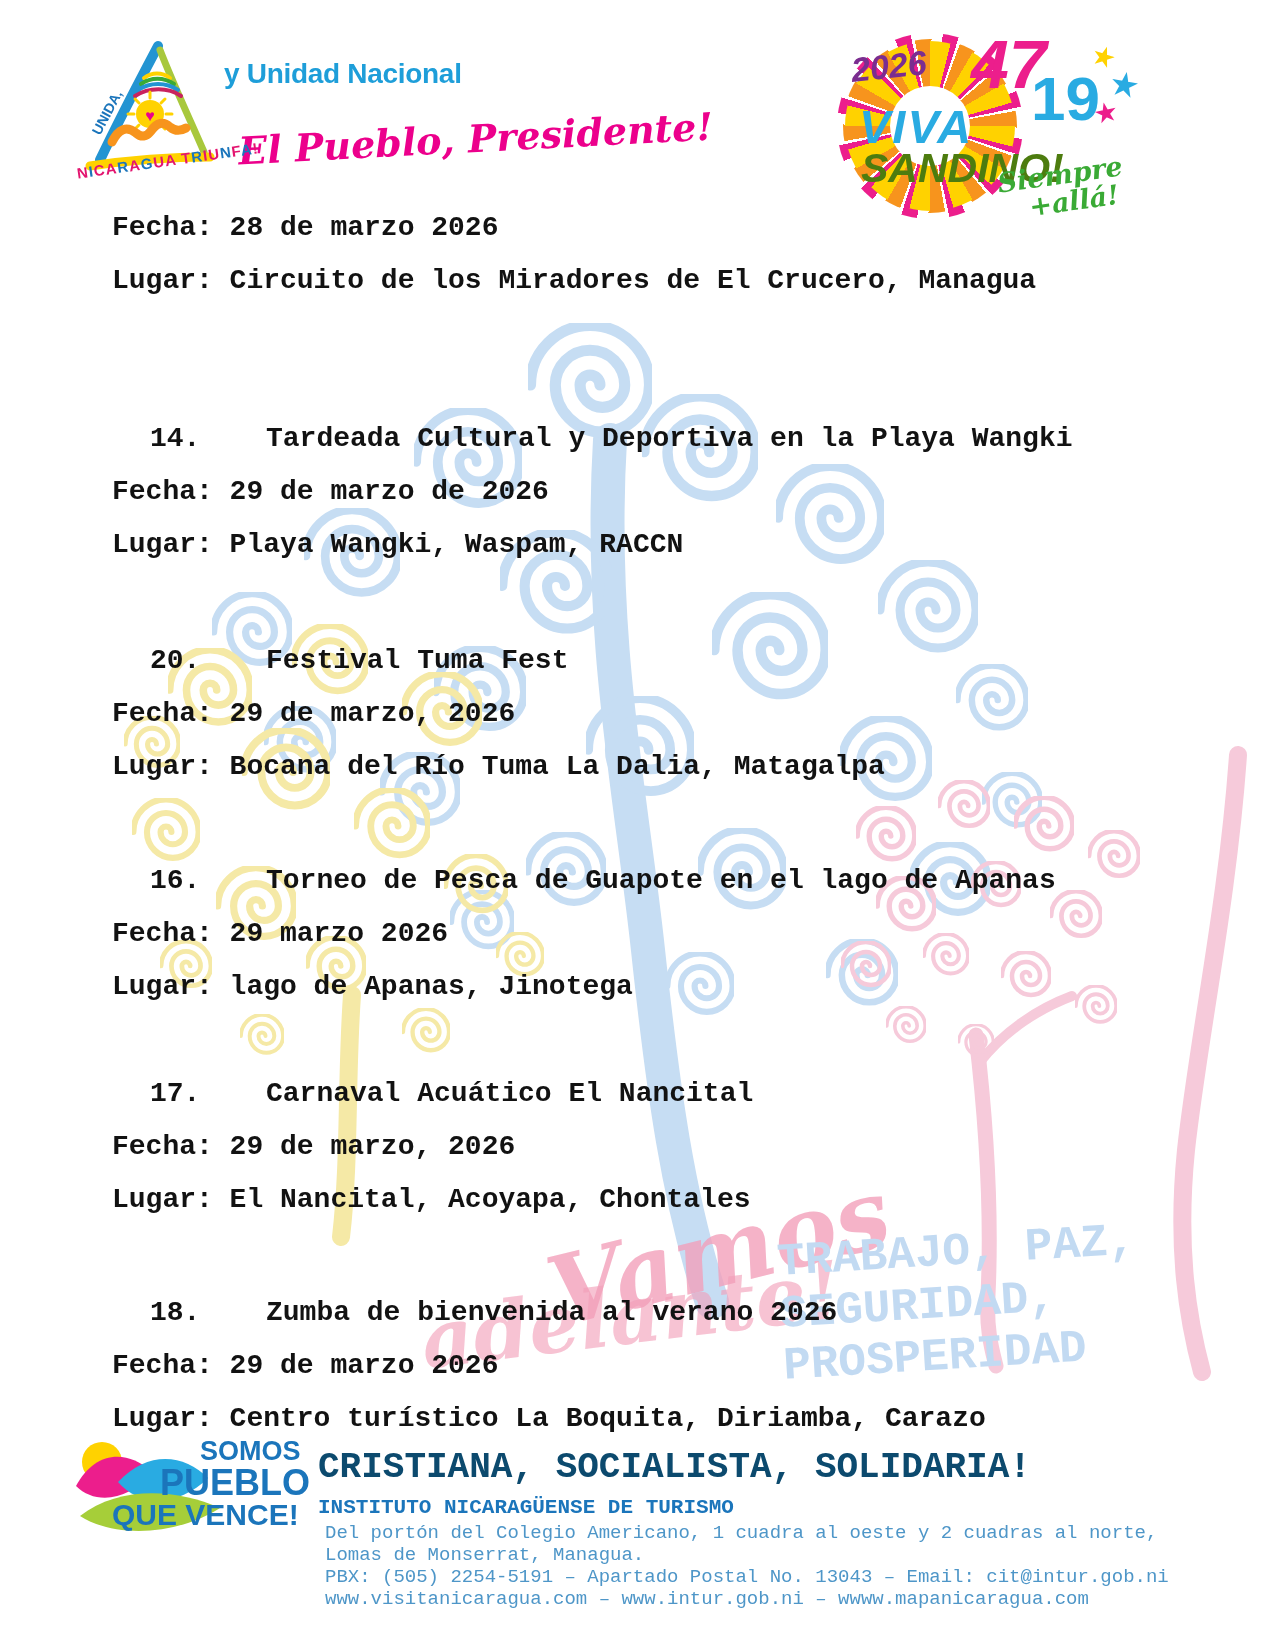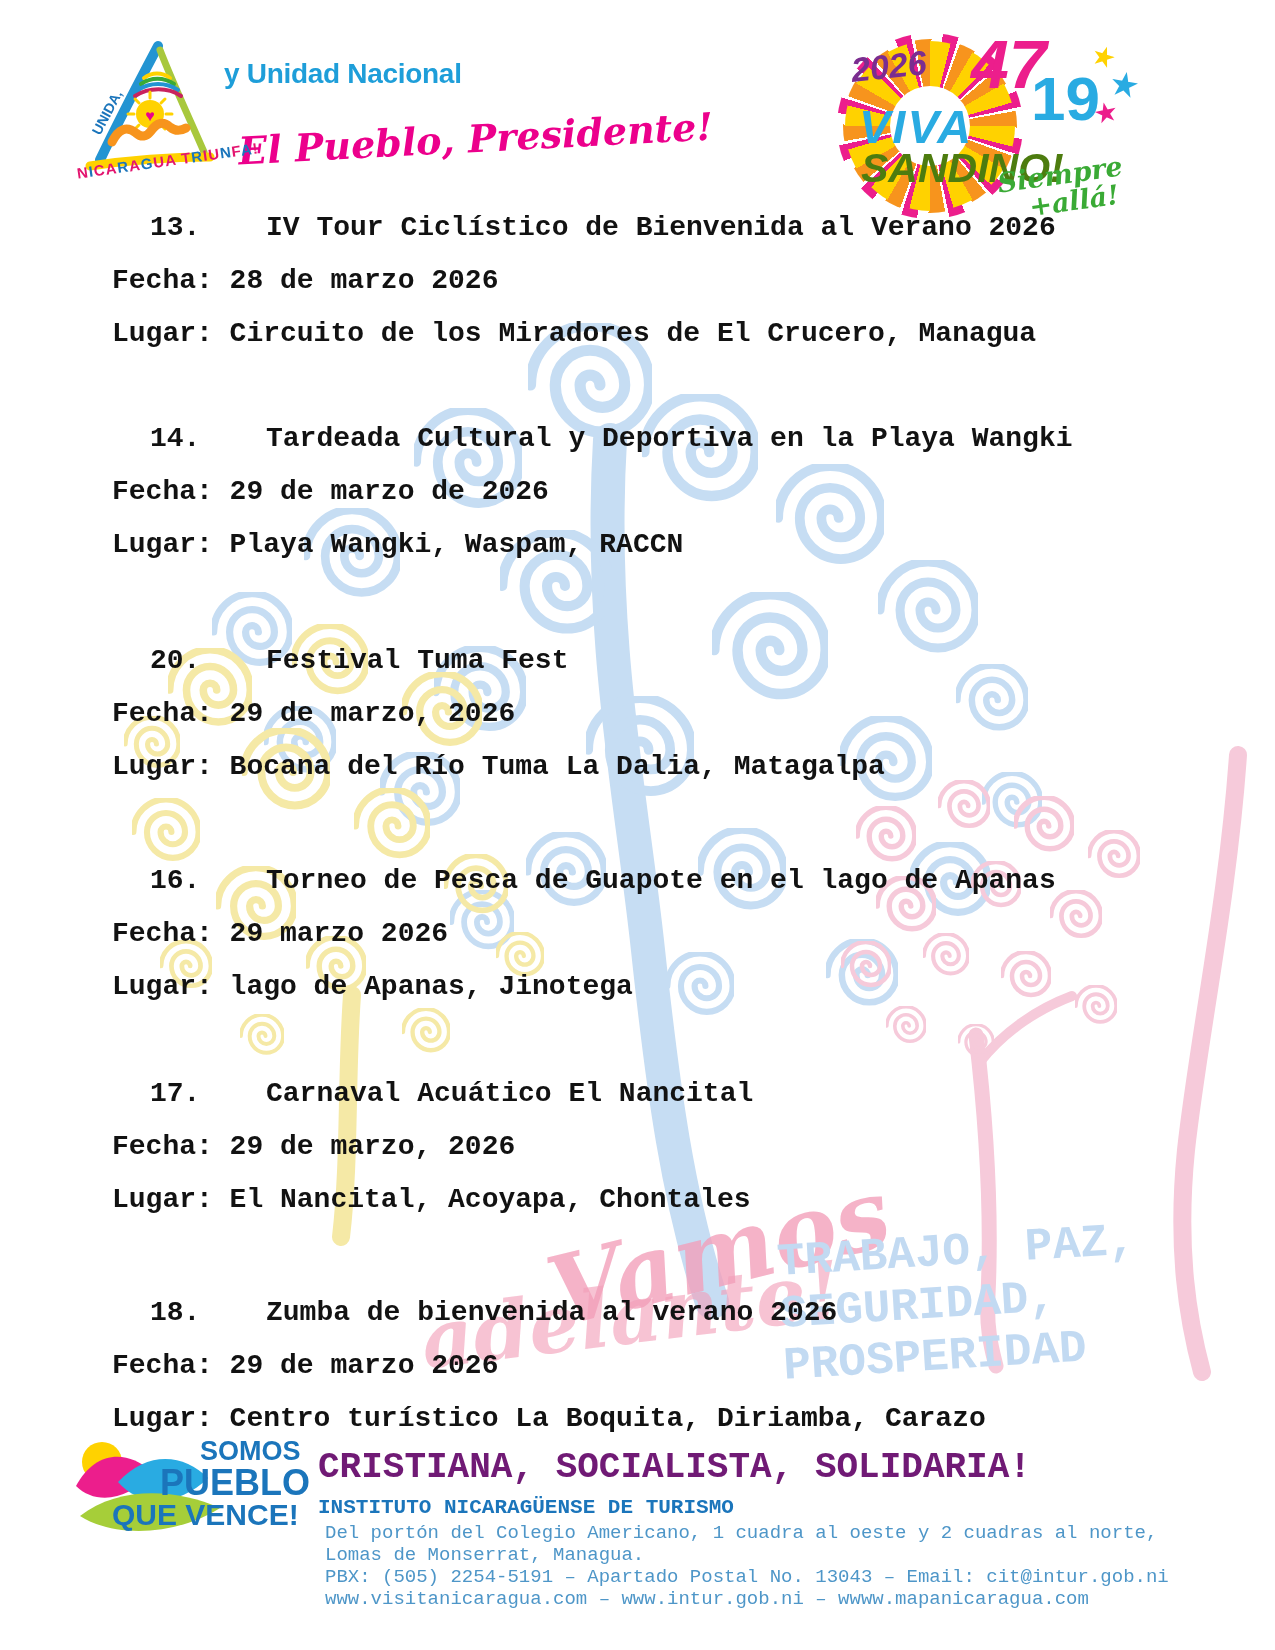--- a/index.html
+++ b/index.html
@@ -47,21 +47,21 @@
   .st2{left:276px;top:34px;font-size:30px;color:#29abe2;transform:rotate(10deg);}
   .st3{left:260px;top:66px;font-size:24px;color:#ec1e8c;transform:rotate(-12deg);}
   .sd-viva{left:24px;top:66px;font-size:47px;font-style:italic;color:#29abe2;letter-spacing:2px;}
   .sd-sandino{left:26px;top:112px;font-size:41px;font-style:italic;color:#4d7c0f;}
   .sd-siempre{left:162px;top:126px;font-family:"DejaVu Serif",serif;font-style:italic;font-size:27px;
               color:#3aaa35;transform:rotate(-8deg);}
   .sd-alla{left:194px;top:152px;font-family:"DejaVu Serif",serif;font-style:italic;font-size:27px;
            color:#3aaa35;transform:rotate(-8deg);}
   
   .footer-text{position:absolute;left:318px;z-index:3;white-space:nowrap;}
-  .f-slogan{top:1448px;font:700 36px/40px "Liberation Mono",monospace;color:#701a75;}
+  .f-slogan{top:1448px;font:700 36px/40px "Liberation Mono",monospace;color:#0c4a6e;}
   .f-inst{top:1496px;font:700 21px/24px "Liberation Mono",monospace;color:#1b75bb;}
   .f-addr{font:400 19px/22px "Liberation Mono",monospace;color:#4e96c8;margin-left:7px;}
   .fa1{top:1522px;}.fa2{top:1544px;}.fa3{top:1566px;}.fa4{top:1588px;}
   .pueblo-logo{position:absolute;left:68px;top:1428px;width:300px;height:140px;z-index:3;}
   .pl-text{position:absolute;font-family:"Liberation Sans",sans-serif;font-weight:700;color:#1b75bb;white-space:nowrap;}
   .pl1{left:132px;top:8px;font-size:27px;}
   .pl2{left:92px;top:34px;font-size:36px;}
   .pl3{left:44px;top:70px;font-size:30px;}
 </style>
 </head>
@@ -199,23 +199,20 @@
     <span class="sd-star st2">★</span>
     <span class="sd-star st3">★</span>
     <span class="sd-viva">VIVA</span>
     <span class="sd-sandino">SANDINO!</span>
     <span class="sd-siempre">Siempre</span>
     <span class="sd-alla">+allá!</span>
   </div>
 
   <div class="event" style="top:201px">
     <div class="line">
-      <span class="num">13.</span><span>IV Tour Ciclístico de Bienvenida al Verano 2026</span>
-    </div>
-    <div class="line">
       <span class="lbl">Fecha:</span><span>28 de marzo 2026</span>
     </div>
     <div class="line">
       <span class="lbl">Lugar:</span><span>Circuito de los Miradores de El Crucero, Managua</span>
     </div>
   </div>
 
   <div class="event" style="top:412px">
     <div class="line">
       <span class="num">14.</span><span>Tardeada Cultural y Deportiva en la Playa Wangki</span>

